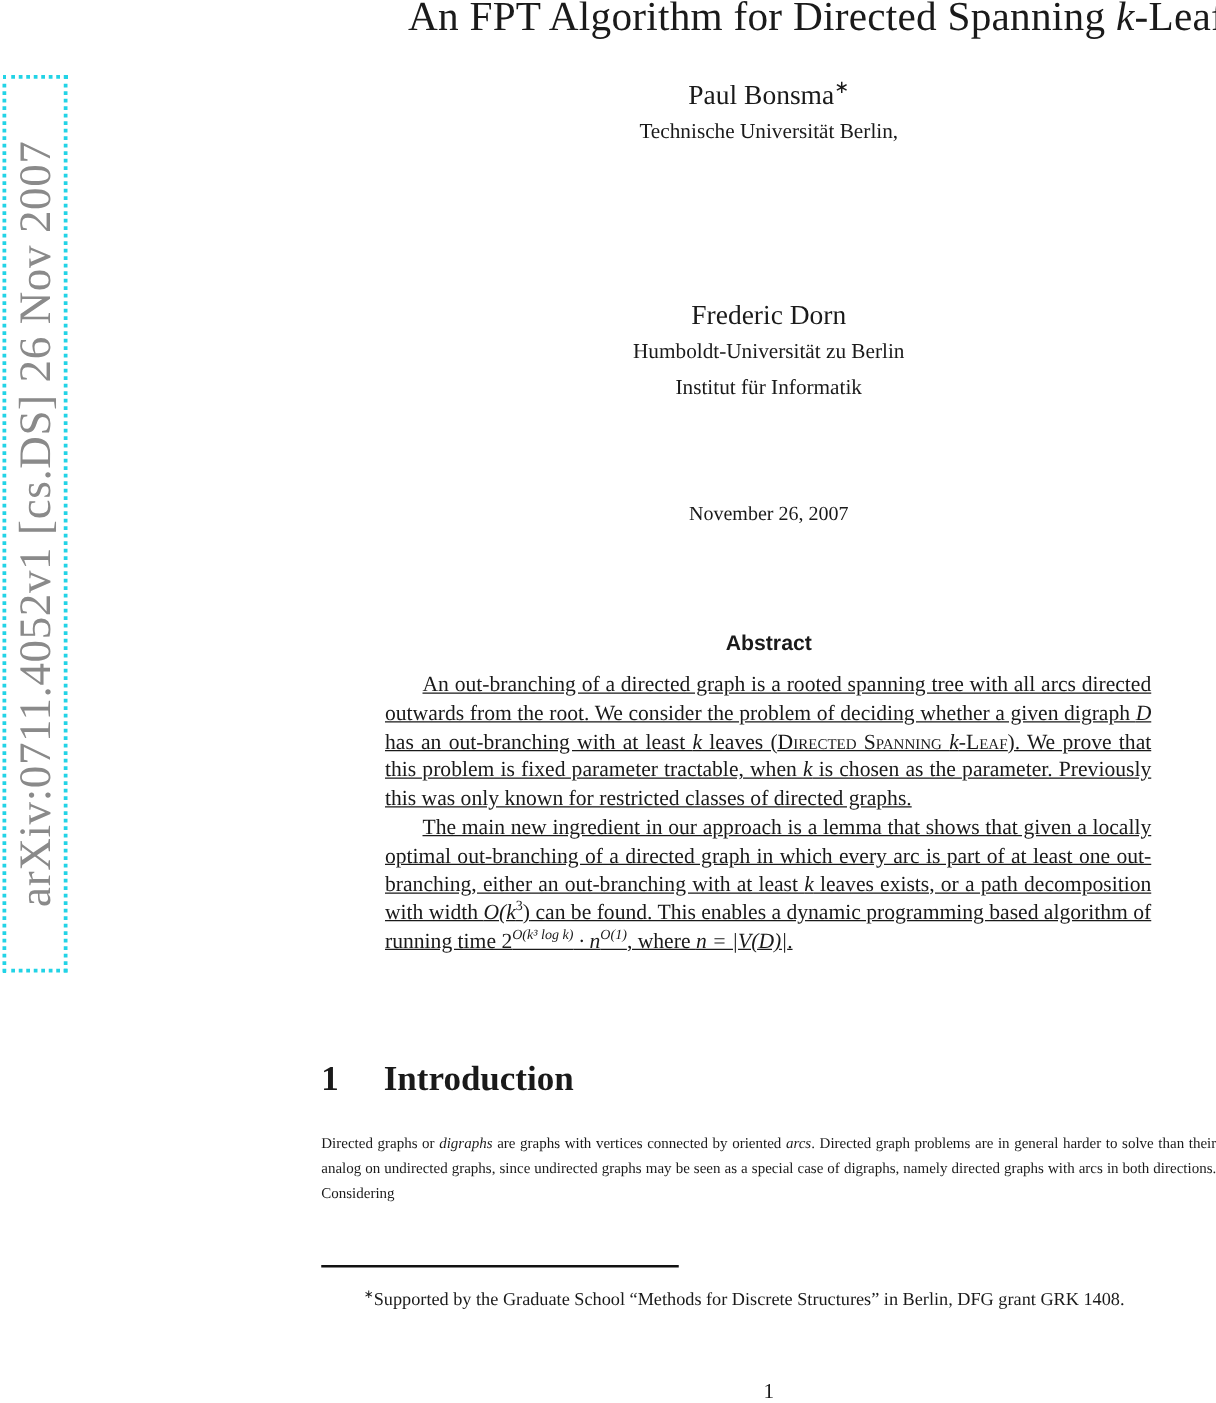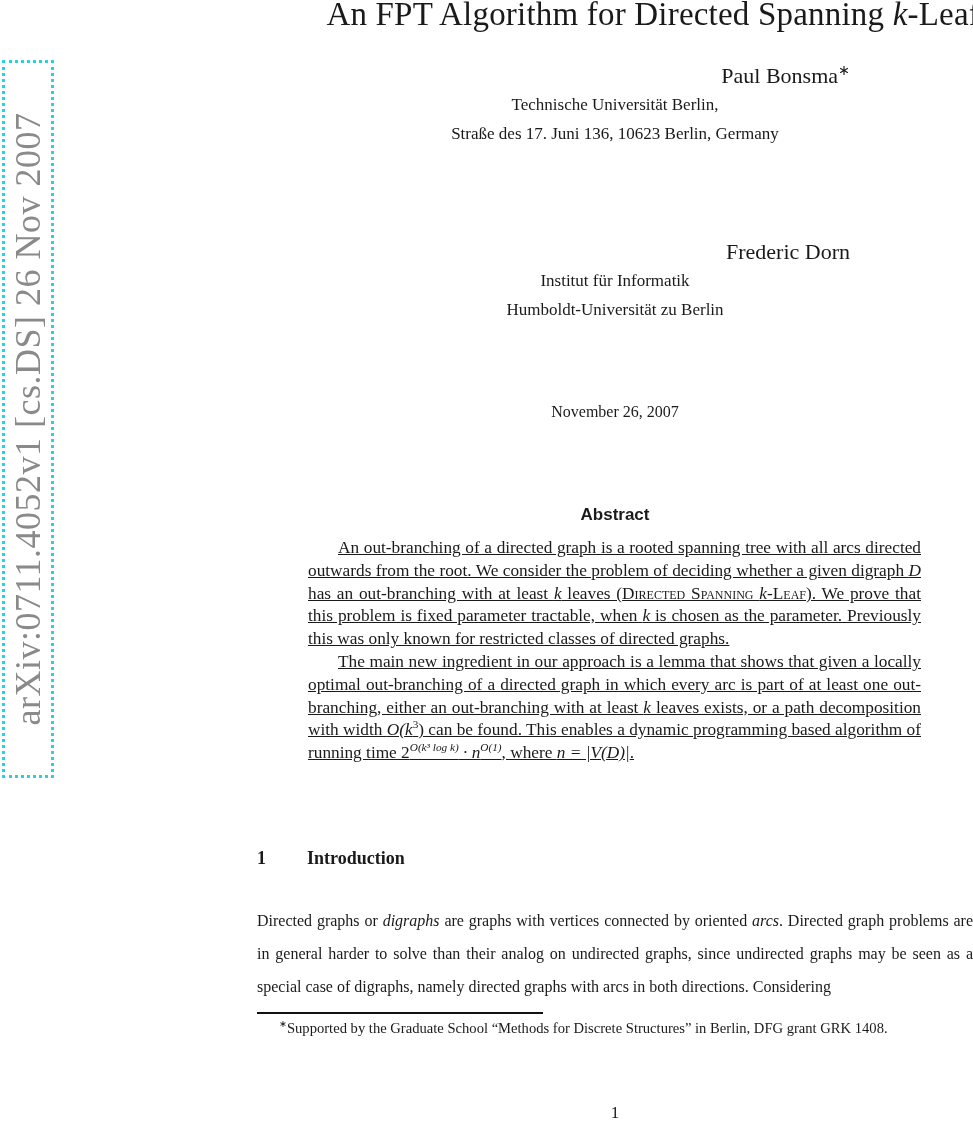--- a/index.html
+++ b/index.html
@@ -9,60 +9,59 @@
   .center { text-align:center; }
   .title { left:250px; top:-4px; width:730px; font-size:33px; white-space:nowrap;
            font-family:"Liberation Serif",serif; text-align:right; letter-spacing:0.2px; }
   .side { left:2px; top:60px; width:52px; height:718px;
           border:3px dotted #22d3e6; box-sizing:border-box; }
   .side-text { position:absolute; left:50%; top:50%;
                transform:translate(-50%,-50%) rotate(-90deg);
                white-space:nowrap; font-family:"Liberation Serif",serif;
                font-size:36px; color:#8a8a8a; letter-spacing:0.5px; }
   .author-block { left:380px; width:470px; font-family:"Liberation Serif",serif; }
-  .author-name { font-size:22px; line-height:28px;text-align:right; }
+  .author-name { font-size:22px; line-height:28px; }
   .aff { font-size:17px; line-height:29px;text-align:center; }
   .date { left:380px; width:470px; top:403px; font-size:16px; font-family:Liberation Serif, serif; }
   .abs-h { left:380px; width:470px; top:505px; font-size:17px; font-weight:bold; font-family:Liberation Sans, sans-serif; }
   .abstract { left:308px; width:613px; top:537px; font-size:17.3px; line-height:22.8px;
               font-family:"Liberation Serif",serif; text-align:justify;text-decoration:underline; }
   .abstract p { margin:0; text-indent:30px; }
   .sc { font-variant:small-caps; }
-  .sec { left:257px; top:848px; font-size:18px; font-weight:bold; font-family:"Liberation Serif",serif; }
+  .sec { left:257px; top:848px; font-size:28px; font-weight:bold; font-family:"Liberation Serif",serif; }
   .sec .num { display:inline-block; width:50px; }
-  .body-text { left:257px; width:716px; top:904px; font-size:16px; line-height:33px;
+  .body-text { left:257px; width:716px; top:904px; font-size:12px; line-height:20px;
                font-family:"Liberation Serif",serif; text-align:justify; }
   .body-text p { margin:0; }
   .fn-rule { left:257px; top:1012px; width:286px; height:2px; background:#111; }
   .footnote { left:257px; width:716px; top:1018px; font-size:14.6px; line-height:21px;
               font-family:"Liberation Serif",serif; text-align:justify; }
-  .footnote p { margin:0; text-indent:22px; }
+  .footnote p { margin:12px; text-indent:22px; }
   .pageno { left:600px; width:30px; top:1103px; font-size:17px; font-family:"Liberation Serif",serif; text-align:center; }
   sup { font-size:0.65em; line-height:0; }
   i { font-style:italic; }
 </style>
 </head>
 <body>
 
 <div class="abs side">
   <span class="side-text">arXiv:0711.4052v1  [cs.DS]  26 Nov 2007</span>
 </div>
 
 <div class="abs title"><span>An FPT Algorithm for Directed Spanning </span><i>k</i><span>-Leaf</span></div>
 
 <div class="abs author-block center" style="top:62px">
   <div class="author-name"><span>Paul Bonsma</span><sup>∗</sup></div>
   <div class="aff">Technische Universität Berlin,</div>
-  <div class="aff">Straße des 17. Juni 136, 10623 Berlin, Germany</div>
 </div>
 
 <div class="abs author-block center" style="top:238px">
   <div class="author-name">Frederic Dorn</div>
+  <div class="aff">Humboldt-Universität zu Berlin</div>
   <div class="aff">Institut für Informatik</div>
-  <div class="aff">Humboldt-Universität zu Berlin</div>
 </div>
 
 <div class="abs date center">November 26, 2007</div>
 
 <div class="abs abs-h center">Abstract</div>
 
 <div class="abs abstract">
   <p><span>An out-branching of a directed graph is a rooted spanning tree with all arcs directed outwards from the root.  We consider the problem of deciding whether a given digraph </span><i>D</i><span> has an out-branching with at least </span><i>k</i><span> leaves (</span><span class="sc">Directed Spanning </span><i>k</i><span class="sc">-Leaf</span><span>).  We prove that this problem is fixed parameter tractable, when </span><i>k</i><span> is chosen as the parameter.  Previously this was only known for restricted classes of directed graphs.</span></p>
   <p><span>The main new ingredient in our approach is a lemma that shows that given a locally optimal out-branching of a directed graph in which every arc is part of at least one out-branching, either an out-branching with at least </span><i>k</i><span> leaves exists, or a path decomposition with width </span><i>O(k</i><sup>3</sup><span>)</span><span> can be found.  This enables a dynamic programming based algorithm of running time 2</span><sup><i>O(k³ log k)</i></sup><i> · n</i><sup><i>O(1)</i></sup><span>, where </span><i>n = |V(D)|</i><span>.</span></p>
 </div>

